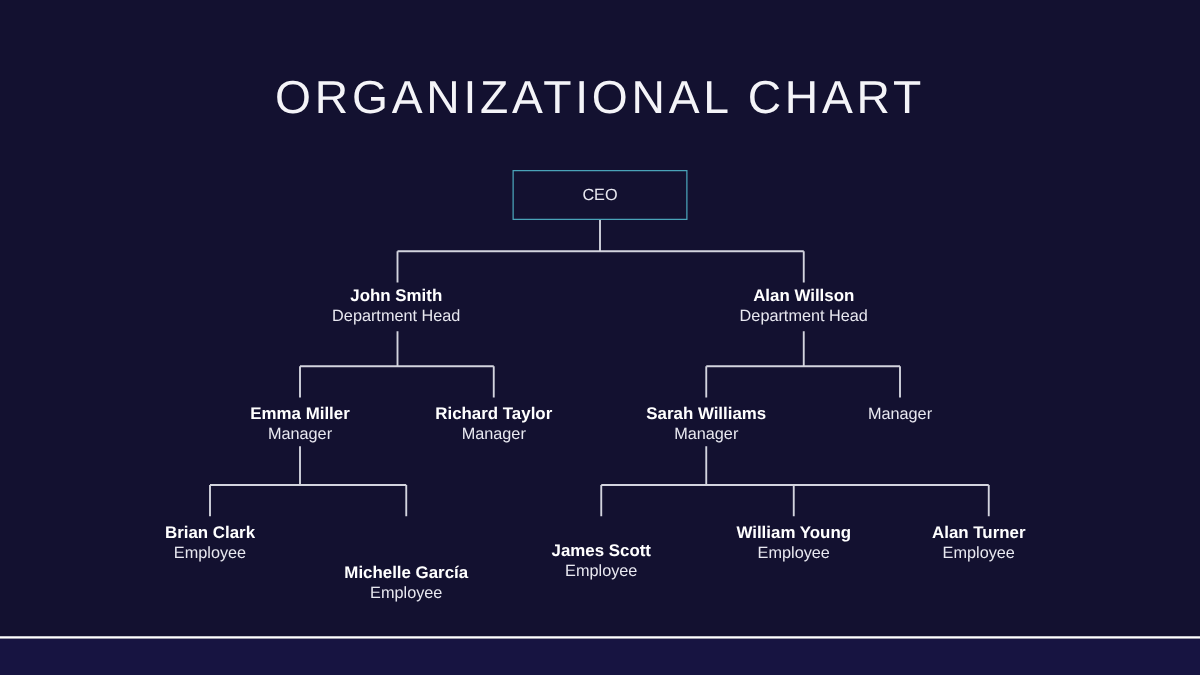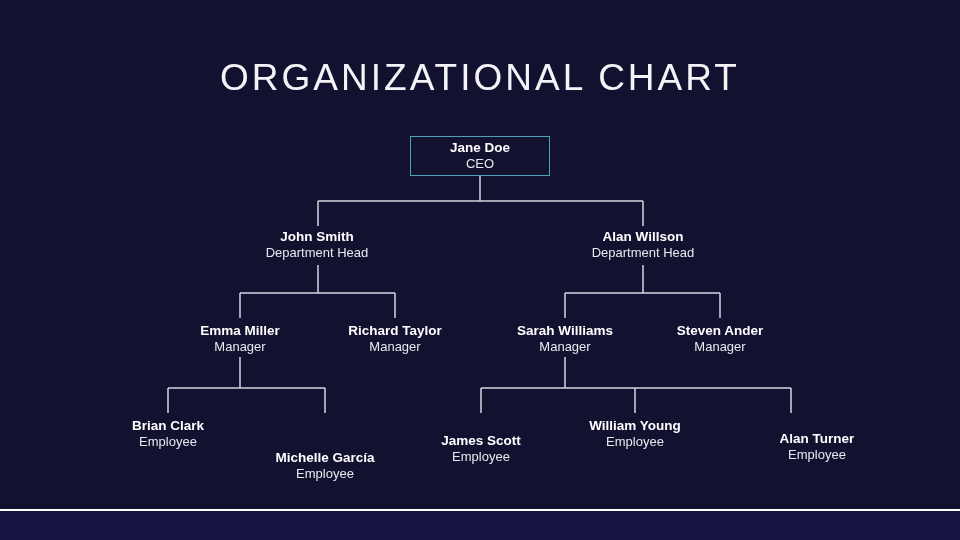--- a/index.html
+++ b/index.html
@@ -97,21 +97,20 @@
   <svg class="connectors" viewBox="0 0 960 540" xmlns="http://www.w3.org/2000/svg">
     <path d="
       M480 176 V201 M318 201 H643 M318 201 V226 M643 201 V226
       M318 265 V293 M240 293 H395 M240 293 V318 M395 293 V318
       M643 265 V293 M565 293 H720 M565 293 V318 M720 293 V318
       M240 357 V388 M168 388 H325 M168 388 V413 M325 388 V413
       M565 357 V388 M481 388 H791 M481 388 V413 M635 388 V413 M791 388 V413"></path>
   </svg>
 
   <div class="node boxed" style="left:410px; top:136px;">
-    <div class="nm">Jane Doe</div>
     <div class="rl">CEO</div>
   </div>
 
   <div class="node" style="left:237px; top:229px;">
     <div class="nm">John Smith</div>
     <div class="rl">Department Head</div>
   </div>
   <div class="node" style="left:563px; top:229px;">
     <div class="nm">Alan Willson</div>
     <div class="rl">Department Head</div>
@@ -123,41 +122,40 @@
   </div>
   <div class="node" style="left:315px; top:323px;">
     <div class="nm">Richard Taylor</div>
     <div class="rl">Manager</div>
   </div>
   <div class="node" style="left:485px; top:323px;">
     <div class="nm">Sarah Williams</div>
     <div class="rl">Manager</div>
   </div>
   <div class="node" style="left:640px; top:323px;">
-    <div class="nm">Steven Ander</div>
     <div class="rl">Manager</div>
   </div>
 
   <div class="node" style="left:88px; top:418px;">
     <div class="nm">Brian Clark</div>
     <div class="rl">Employee</div>
   </div>
   <div class="node" style="left:245px; top:418px;margin-top:32px;">
     <div class="nm">Michelle García</div>
     <div class="rl">Employee</div>
   </div>
   <div class="node" style="left:401px; top:418px;margin-top:15px;">
     <div class="nm">James Scott</div>
     <div class="rl">Employee</div>
   </div>
   <div class="node" style="left:555px; top:418px;">
     <div class="nm">William Young</div>
     <div class="rl">Employee</div>
   </div>
-  <div class="node" style="left:737px; top:418px;margin-top:13px;">
+  <div class="node" style="left:703px; top:418px;">
     <div class="nm">Alan Turner</div>
     <div class="rl">Employee</div>
   </div>
 
   <div class="divider"></div>
   <div class="footer-strip"></div>
 
 </div>
 
 </body></html>

